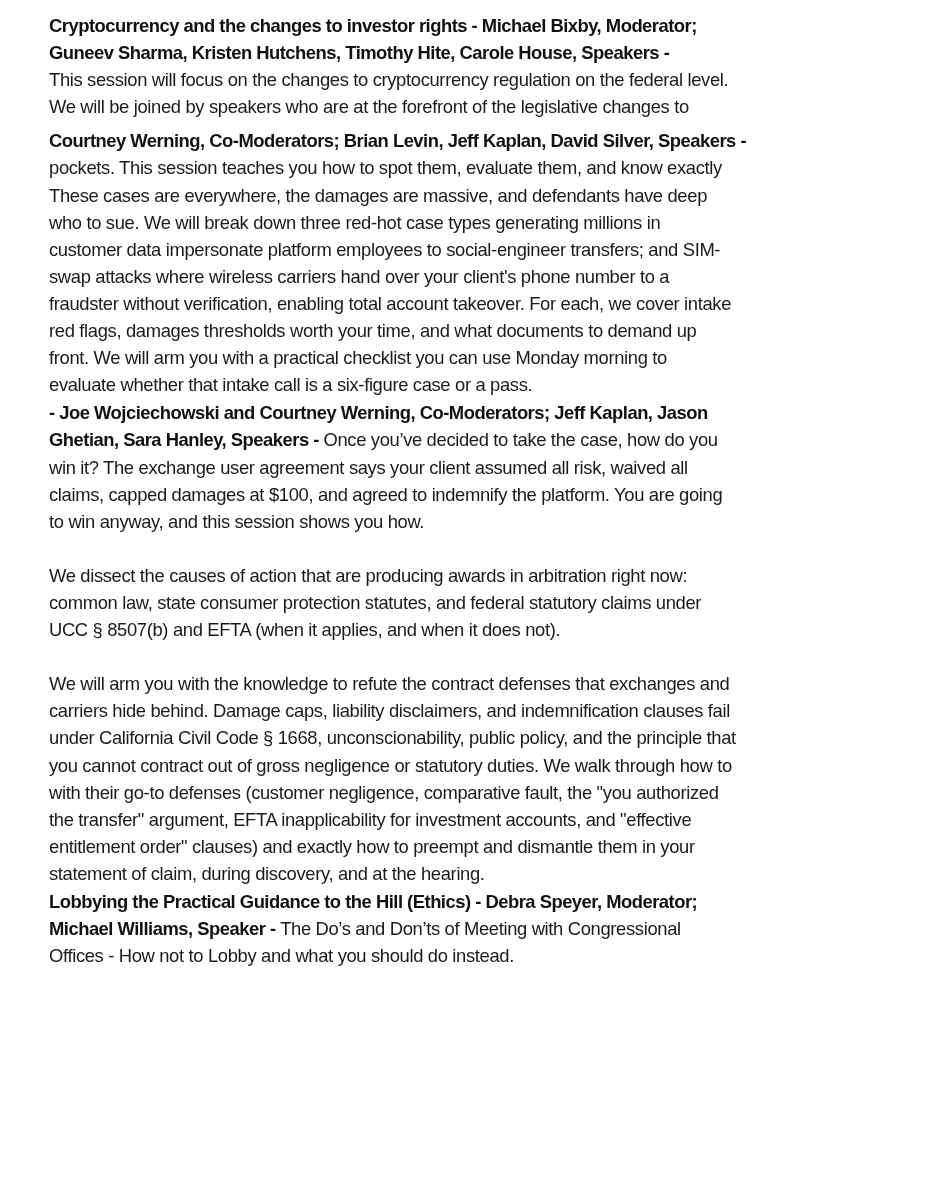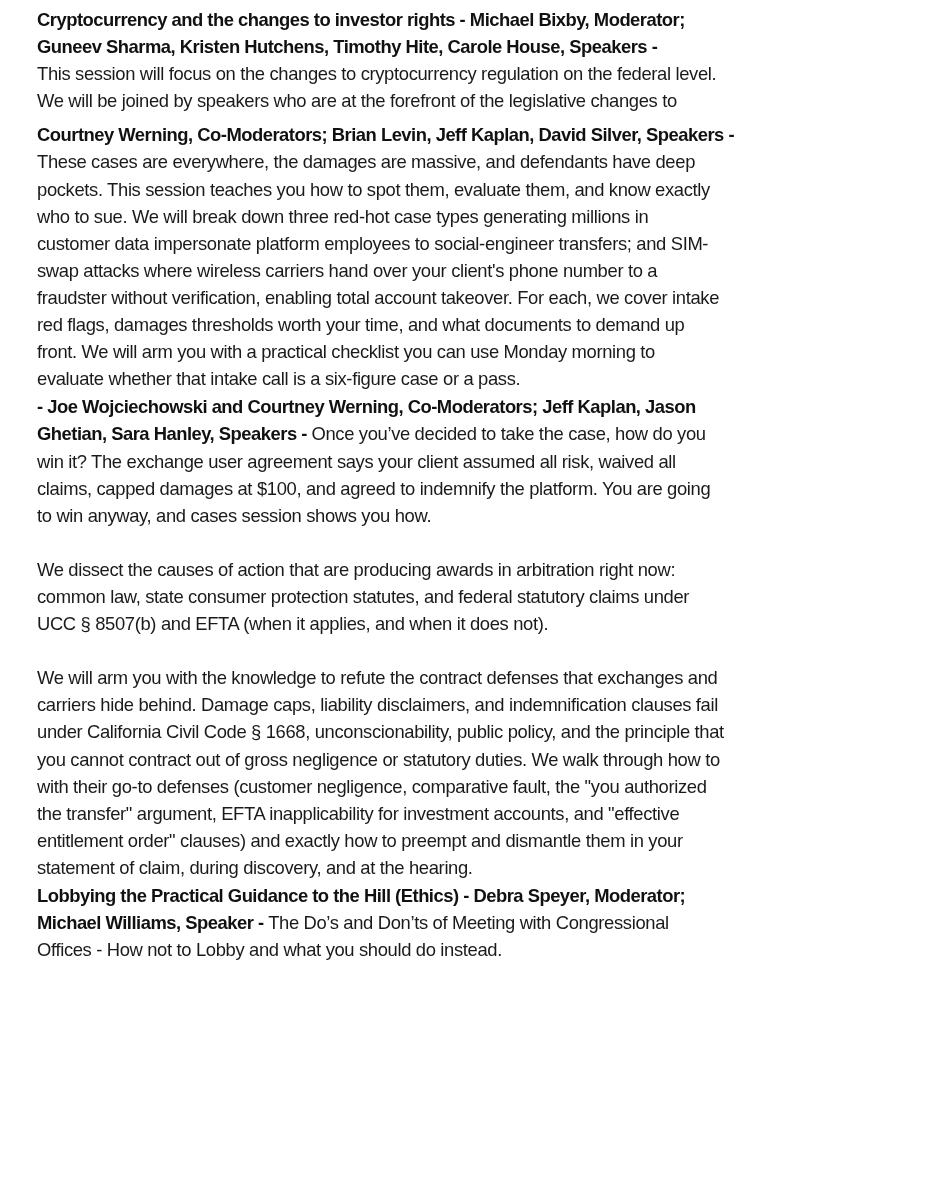--- a/index.html
+++ b/index.html
@@ -1,21 +1,21 @@
 <!DOCTYPE html>
 <html><head>
 <meta charset="utf-8">
 <style>
   html, body { margin: 0; padding: 0; background: #ffffff; }
   body {
     width: 927px; height: 1200px; overflow: hidden;
     font-family: "Liberation Sans", sans-serif;
     color: #1a1a1a;
   }
-  .page { position: relative; padding: 6px 0 0 37px; }
+  .page { position: relative; padding: 12px 0 0 37px; margin-left: 12px; }
   .line {
     height: 27.1px; line-height: 27.1px;
     font-size: 18.4px; white-space: nowrap;
     letter-spacing: -0.35px;
   }
   .b { font-weight: bold; color: #111; letter-spacing: -0.5px; }
   .session { margin-bottom: 0; }
   .gap-sm { height: 7px; }
   .gap-xs { height: 1px; }
   .blank { height: 27.1px; }
@@ -29,39 +29,39 @@
     <div class="line b">Cryptocurrency and the changes to investor rights - Michael Bixby, Moderator;</div>
     <div class="line b">Guneev Sharma, Kristen Hutchens, Timothy Hite, Carole House, Speakers -</div>
     <div class="line">This session will focus on the changes to cryptocurrency regulation on the federal level.</div>
     <div class="line">We will be joined by speakers who are at the forefront of the legislative changes to</div>
   </section>
 
   <div class="gap-sm"></div>
 
   <section class="session">
     <div class="line b">Courtney Werning, Co-Moderators; Brian Levin, Jeff Kaplan, David Silver, Speakers -</div>
+    <div class="line">pockets. This session teaches you how to spot them, evaluate them, and know exactly</div>
     <div class="line">These cases are everywhere, the damages are massive, and defendants have deep</div>
-    <div class="line">pockets. This session teaches you how to spot them, evaluate them, and know exactly</div>
     <div class="line">who to sue. We will break down three red-hot case types generating millions in</div>
     <div class="line">customer data impersonate platform employees to social-engineer transfers; and SIM-</div>
     <div class="line">swap attacks where wireless carriers hand over your client's phone number to a</div>
     <div class="line">fraudster without verification, enabling total account takeover. For each, we cover intake</div>
     <div class="line">red flags, damages thresholds worth your time, and what documents to demand up</div>
     <div class="line">front. We will arm you with a practical checklist you can use Monday morning to</div>
     <div class="line">evaluate whether that intake call is a six-figure case or a pass.</div>
   </section>
 
   <div class="gap-xs"></div>
 
   <section class="session">
     <div class="line b">- Joe Wojciechowski and Courtney Werning, Co-Moderators; Jeff Kaplan, Jason</div>
     <div class="line"><span class="b">Ghetian, Sara Hanley, Speakers - </span><span>Once you’ve decided to take the case, how do you</span></div>
     <div class="line">win it? The exchange user agreement says your client assumed all risk, waived all</div>
     <div class="line">claims, capped damages at $100, and agreed to indemnify the platform. You are going</div>
-    <div class="line">to win anyway, and cases session shows you how.</div>
+    <div class="line">to win anyway, and this session shows you how.</div>
     <div class="blank"></div>
     <div class="line">We dissect the causes of action that are producing awards in arbitration right now:</div>
     <div class="line">common law, state consumer protection statutes, and federal statutory claims under</div>
     <div class="line">UCC § 8507(b) and EFTA (when it applies, and when it does not).</div>
     <div class="blank"></div>
     <div class="line">We will arm you with the knowledge to refute the contract defenses that exchanges and</div>
     <div class="line">carriers hide behind. Damage caps, liability disclaimers, and indemnification clauses fail</div>
     <div class="line">under California Civil Code § 1668, unconscionability, public policy, and the principle that</div>
     <div class="line">you cannot contract out of gross negligence or statutory duties. We walk through how to</div>
     <div class="line">with their go-to defenses (customer negligence, comparative fault, the "you authorized</div>

